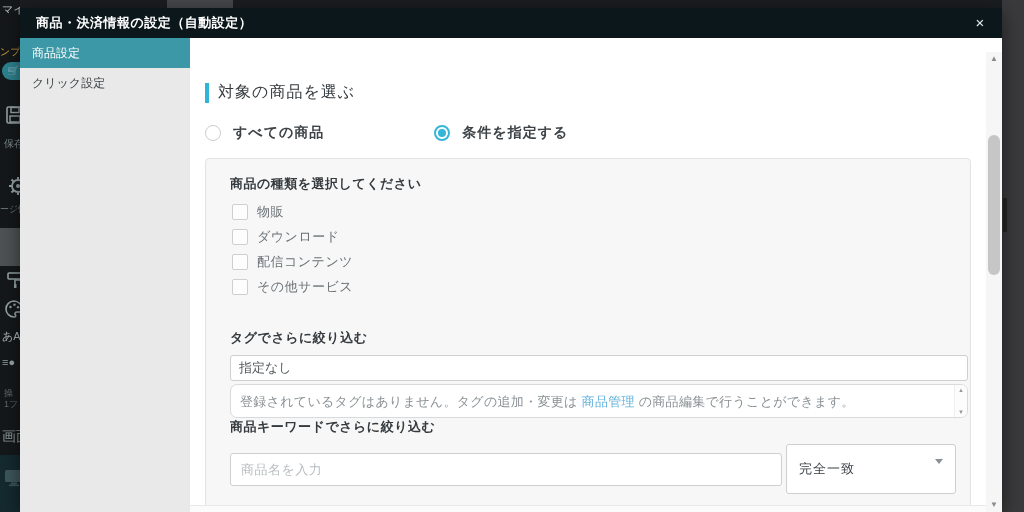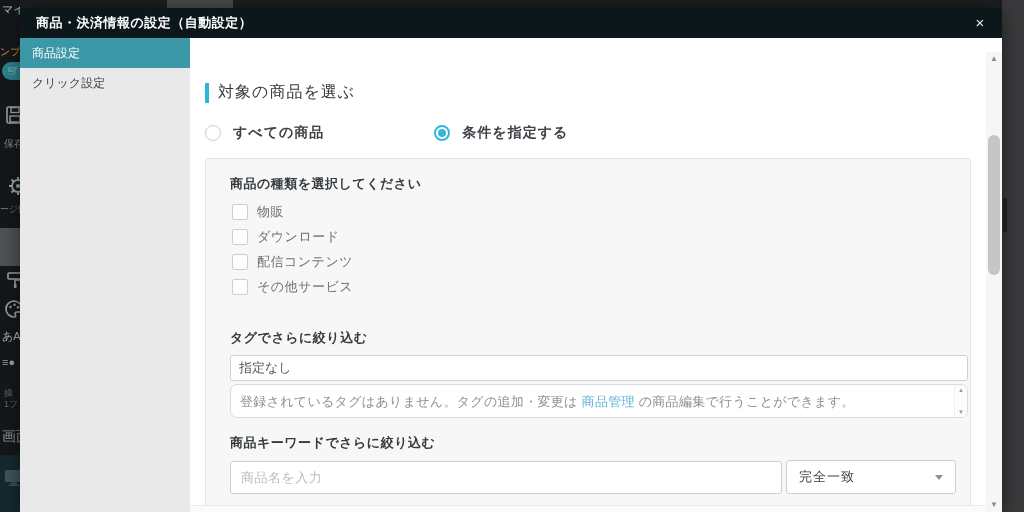--- a/index.html
+++ b/index.html
@@ -60,25 +60,25 @@
 
   .tag-h { margin-top:30px; }
   .tag-input { margin-top:8px; width:738px; height:26px; border:1px solid #ccd0d2; border-radius:3px; background:#fff; font-size:13px; color:#555a5e; padding:0 8px; display:block; font-family:inherit; }
   .tag-note { position:relative; margin-top:3px; width:738px; height:34px; border:1px solid #d8dbdd; border-radius:7px; background:#fff; overflow:hidden; }
   .tag-note-text { font-size:13px; color:#8a9094; padding:8px 22px 0 9px; letter-spacing:.3px; }
   .tag-note a, .footnote a { color:#62b2dc; text-decoration:none; cursor:pointer; }
   .mini-sb { position:absolute; right:0; top:0; width:13px; height:100%; border-left:1px solid #eee; background:#fcfcfc; }
   .mini-arrow { position:absolute; left:0; width:12px; font-size:6px; color:#999; text-align:center; cursor:pointer; }
   .mini-up { top:2px; } .mini-dn { bottom:2px; }
 
-  .kw-h { margin-top:16px; }
+  .kw-h { }
   .kw-row { display:flex; margin-top:8px; align-items:center; justify-content:space-between; }
   .kw-input { width:552px; height:33px; border:1px solid #ccd0d2; border-radius:3px; font-size:13px; color:#444; padding:0 10px; font-family:inherit; }
   .kw-input::placeholder { color:#b8bdc0; letter-spacing:.5px; }
-  .kw-select { width:170px; height:34px; border:1px solid #ccd0d2; border-radius:3px; background:#fff; display:flex; align-items:center; position:relative; cursor:pointer; }
+  .kw-select { width:170px; height:50px; border:1px solid #ccd0d2; border-radius:3px; background:#fff; display:flex; align-items:center; position:relative; cursor:pointer; }
   .kw-select .val { font-size:13px; color:#3d4247; margin-left:12px; letter-spacing:1px; }
   .kw-select .caret { position:absolute; right:12px; top:14px; width:0; height:0; border-left:4px solid transparent; border-right:4px solid transparent; border-top:5px solid #8a9094; }
 
   .footnote { margin-top:23px; font-size:13px; color:#555a5e; letter-spacing:.3px; }
   .footnote a { text-decoration:underline; }
   .bottom-strip { position:absolute; left:0; top:467px; width:796px; height:7px; background:#fbfbfb; border-top:1px solid #e9e9e9; }
 </style>
 </head>
 <body>
 

